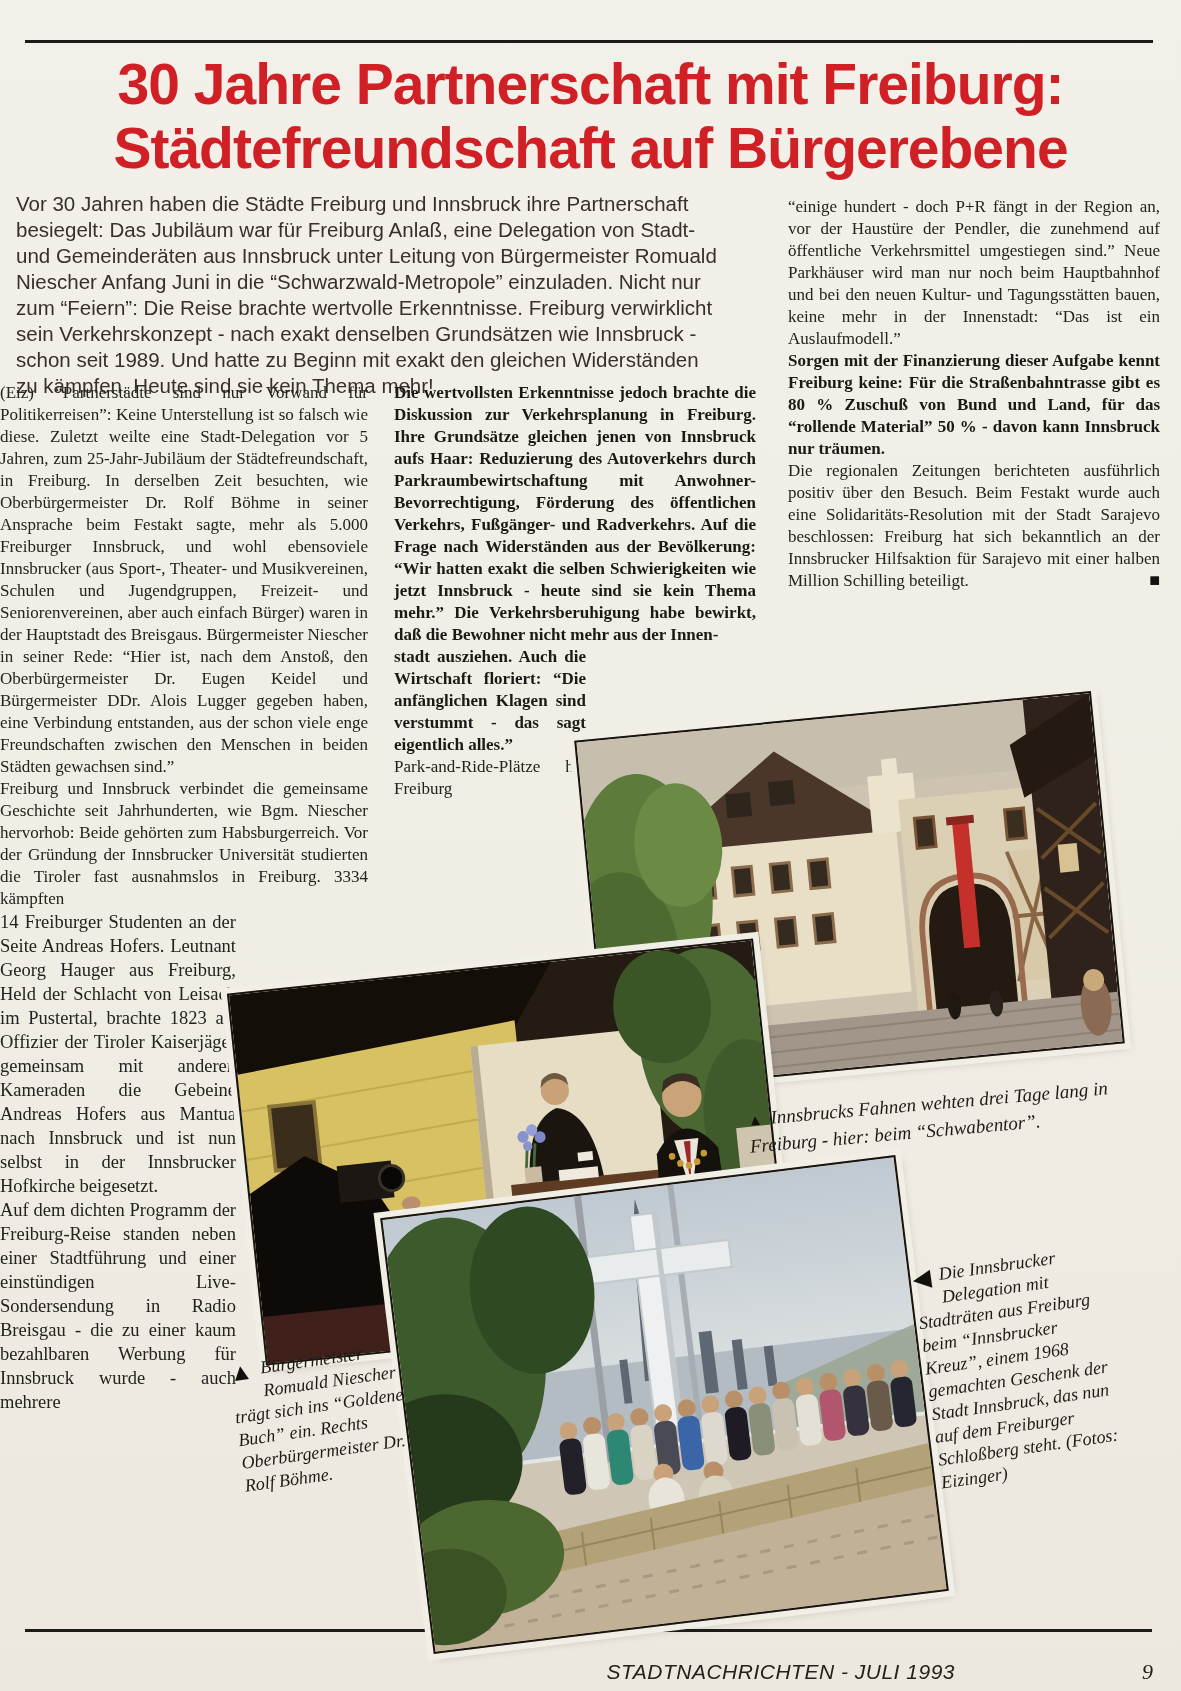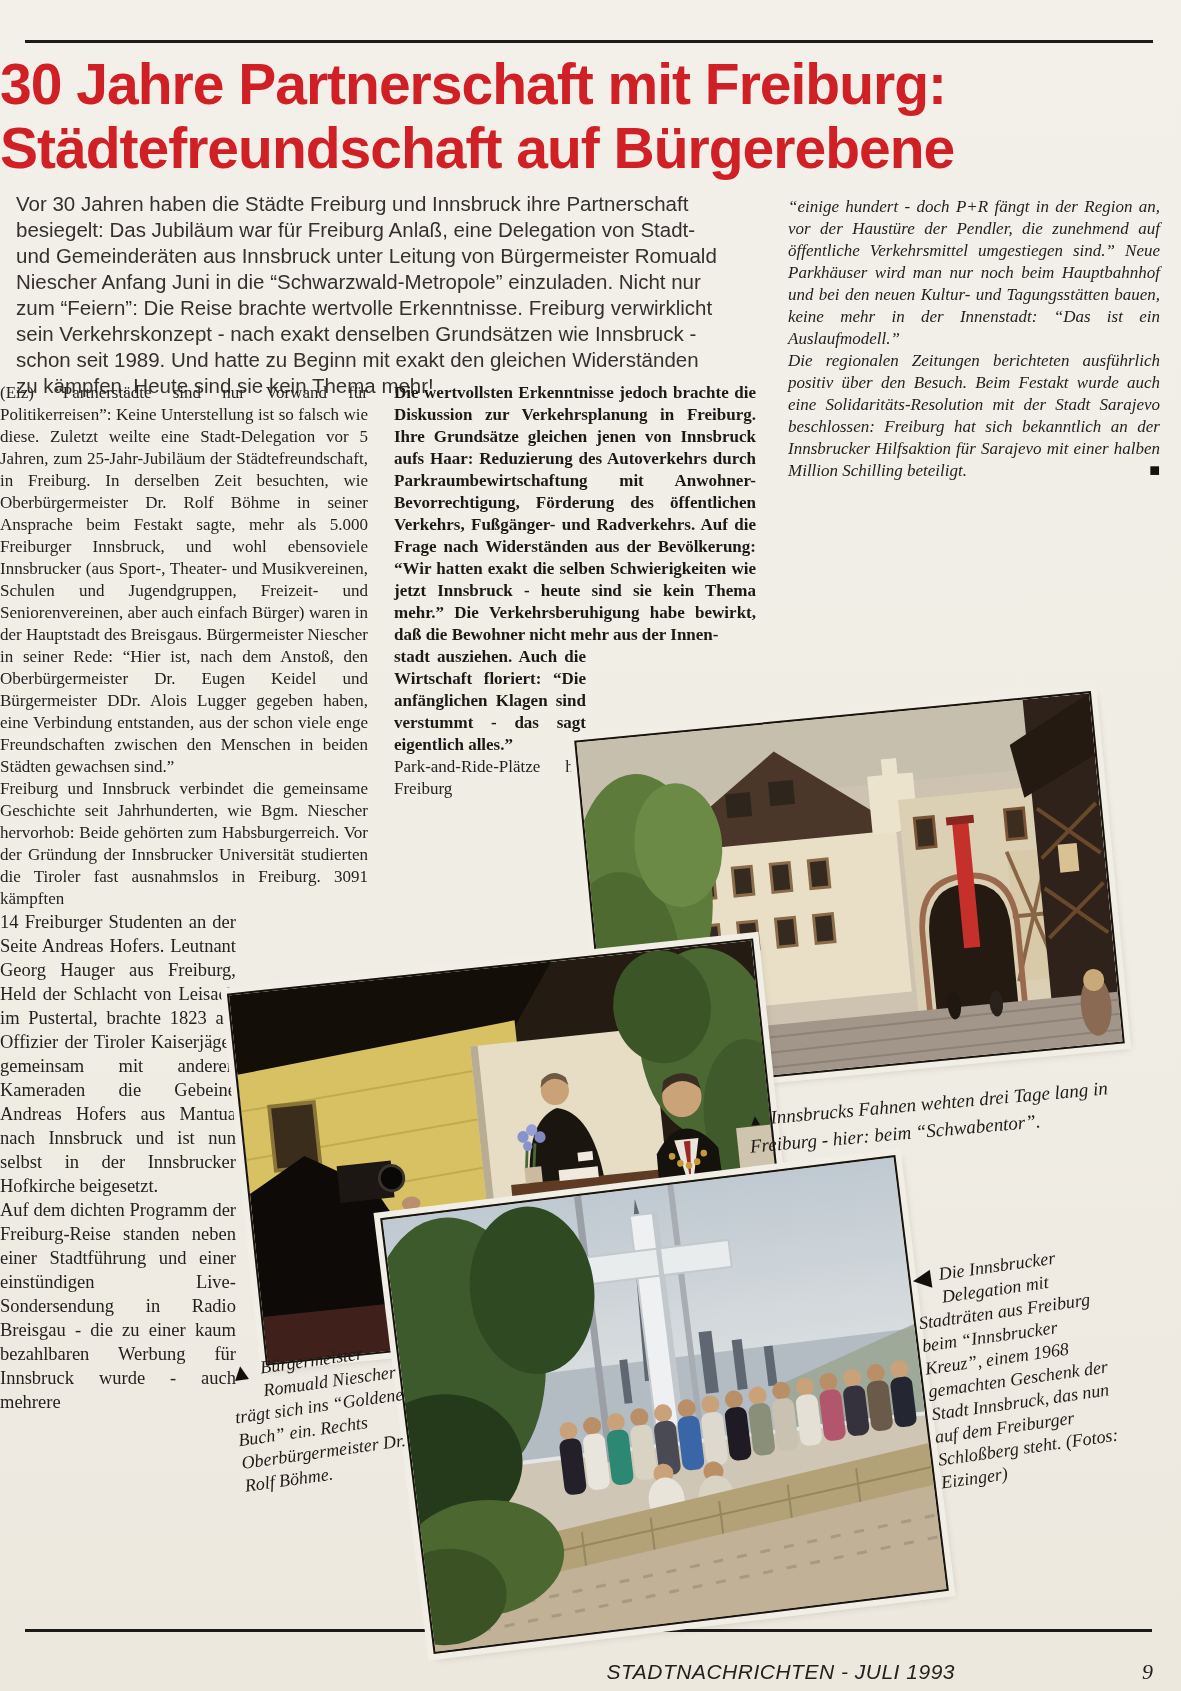--- a/index.html
+++ b/index.html
@@ -7,36 +7,36 @@
   .page {
     position:relative; width:1181px; height:1691px; margin:0 auto;
     background:linear-gradient(180deg,#f3f0e9 0%,#f0ede5 55%,#ece8de 100%);
     overflow:hidden;
     font-family:"Liberation Serif", serif;
     color:#242220;
   }
   .top-rule { position:absolute; left:25px; top:40px; width:1128px; height:3px; background:#1d1b18; }
   .headline {
     position:absolute; left:0; top:52px; width:1181px; margin:0;
-    font-family:"Liberation Sans", sans-serif;
+    text-align:center; font-family:"Liberation Sans", sans-serif;
     font-weight:700; font-size:57px; line-height:1.13; letter-spacing:-1px;
     color:#d02026;
   }
   .headline span { display:block; }
   .intro {
     position:absolute; left:16px; top:191px; width:708px; margin:0;
     text-align:left; font-family:"Liberation Sans", sans-serif;
     font-size:20.5px; line-height:26px; color:#35302c;
   }
   .col { position:absolute; text-align:justify; font-size:17px; line-height:22px; }
   .col p { margin:0; }
   .col .bold { font-weight:700; color:#1b1916; }
   .col1 { left:0;  top:382px; width:368px; height:1230px; }
   .col2 { left:394px; top:382px; width:362px; height:620px; }
-  .col3 { left:788px; top:196px; width:372px; height:480px;font-style:italic; }
+  .col3 { left:788px; top:196px; width:372px; height:480px; }
   .col1 .p-narrow, .col1 .p-narrow + p { font-size:18.5px; line-height:24px; }
   .cut1 { float:right; width:132px; height:660px; }
   .cut2 { float:right; width:170px; height:430px; }
   .lastp { position:relative; }
   .end-mark { position:absolute; right:0; bottom:1px; font-size:18px; color:#15130f; }
 
   .photo {
     position:absolute; overflow:hidden; background:#cfc6b5;
     border:2px solid #17130e;
     box-shadow:0 0 0 6px #f1eee6, 3px 4px 8px rgba(60,50,40,.28);
@@ -79,33 +79,34 @@
 
   <h1 class="headline">
     <span>30 Jahre Partnerschaft mit Freiburg:</span>
     <span>Städtefreundschaft auf Bürgerebene</span>
   </h1>
 
   <p class="intro">Vor 30 Jahren haben die Städte Freiburg und Innsbruck ihre Partnerschaft besiegelt: Das Jubiläum war für Freiburg Anlaß, eine Delegation von Stadt- und Gemeinderäten aus Innsbruck unter Leitung von Bürgermeister Romuald Niescher Anfang Juni in die “Schwarzwald-Metropole” einzuladen. Nicht nur zum “Feiern”: Die Reise brachte wertvolle Erkenntnisse. Freiburg verwirklicht sein Verkehrskonzept - nach exakt denselben Grundsätzen wie Innsbruck - schon seit 1989. Und hatte zu Beginn mit exakt den gleichen Widerständen zu kämpfen. Heute sind sie kein Thema mehr!</p>
 
   <div class="col col1">
     <p>(Eiz) “Partnerstädte sind nur Vorwand für Politikerreisen”: Keine Unterstellung ist so falsch wie diese. Zuletzt weilte eine Stadt-Delegation vor 5 Jahren, zum 25-Jahr-Jubiläum der Städtefreundschaft, in Freiburg. In derselben Zeit besuchten, wie Oberbürgermeister Dr. Rolf Böhme in seiner Ansprache beim Festakt sagte, mehr als 5.000 Freiburger Innsbruck, und wohl ebensoviele Innsbrucker (aus Sport-, Theater- und Musikvereinen, Schulen und Jugendgruppen, Freizeit- und Seniorenvereinen, aber auch einfach Bürger) waren in der Hauptstadt des Breisgaus. Bürgermeister Niescher in seiner Rede: “Hier ist, nach dem Anstoß, den Oberbürgermeister Dr. Eugen Keidel und Bürgermeister DDr. Alois Lugger gegeben haben, eine Verbindung entstanden, aus der schon viele enge Freundschaften zwischen den Menschen in beiden Städten gewachsen sind.”</p>
-    <p>Freiburg und Innsbruck verbindet die gemeinsame Geschichte seit Jahrhunderten, wie Bgm. Niescher hervorhob: Beide gehörten zum Habsburgerreich. Vor der Gründung der Innsbrucker Universität studierten die Tiroler fast ausnahmslos in Freiburg. 3091 kämpften</p>
+    <p>Freiburg und Innsbruck verbindet die gemeinsame Geschichte seit Jahrhunderten, wie Bgm. Niescher hervorhob: Beide gehörten zum Habsburgerreich. Vor der Gründung der Innsbrucker Universität studierten die Tiroler fast ausnahmslos in Freiburg. 3334 kämpften</p>
     <p class="p-narrow"><span class="cut1"></span><span>14 Freiburger Studenten an der Seite Andreas Hofers. Leutnant Georg Hauger aus Freiburg, Held der Schlacht von Leisach im Pustertal, brachte 1823 als Offizier der Tiroler Kaiserjäger gemeinsam mit anderen Kameraden die Gebeine Andreas Hofers aus Mantua nach Innsbruck und ist nun selbst in der Innsbrucker Hofkirche beigesetzt.</span></p>
     <p>Auf dem dichten Programm der Freiburg-Reise standen neben einer Stadtführung und einer einstündigen Live-Sondersendung in Radio Breisgau - die zu einer kaum bezahlbaren Werbung für Innsbruck wurde - auch mehrere</p>
   </div>
 
   <div class="col col2">
     <p class="bold">Die wertvollsten Erkenntnisse jedoch brachte die Diskussion zur Verkehrsplanung in Freiburg. Ihre Grundsätze gleichen jenen von Innsbruck aufs Haar: Reduzierung des Autoverkehrs durch Parkraumbewirtschaftung mit Anwohner-Bevorrechtigung, Förderung des öffentlichen Verkehrs, Fußgänger- und Radverkehrs. Auf die Frage nach Widerständen aus der Bevölkerung: “Wir hatten exakt die selben Schwierigkeiten wie jetzt Innsbruck - heute sind sie kein Thema mehr.” Die Verkehrsberuhigung habe bewirkt, daß die Bewohner nicht mehr aus der Innen-</p>
     <p class="bold"><span class="cut2"></span><span>stadt ausziehen. Auch die Wirtschaft floriert: “Die anfänglichen Klagen sind verstummt - das sagt eigentlich alles.”</span></p>
     <p>Park-and-Ride-Plätze hat Freiburg</p>
   </div>
 
   <div class="col col3">
     <p>“einige hundert - doch P+R fängt in der Region an, vor der Haustüre der Pendler, die zunehmend auf öffentliche Verkehrsmittel umgestiegen sind.” Neue Parkhäuser wird man nur noch beim Hauptbahnhof und bei den neuen Kultur- und Tagungsstätten bauen, keine mehr in der Innenstadt: “Das ist ein Auslaufmodell.”</p>
+    <p class="bold">Sorgen mit der Finanzierung dieser Aufgabe kennt Freiburg keine: Für die Straßenbahntrasse gibt es 80 % Zuschuß von Bund und Land, für das “rollende Material” 50 % - davon kann Innsbruck nur träumen.</p>
     <p class="lastp"><span>Die regionalen Zeitungen berichteten ausführlich positiv über den Besuch. Beim Festakt wurde auch eine Solidaritäts-Resolution mit der Stadt Sarajevo beschlossen: Freiburg hat sich bekanntlich an der Innsbrucker Hilfsaktion für Sarajevo mit einer halben Million Schilling beteiligt.</span><span class="end-mark">■</span></p>
   </div>
 
   <div class="photo photo-a" role="img" aria-label="Altstadtgasse in Freiburg mit dem Schwabentor, rote Fahne im Torbogen">
     <svg viewBox="0 0 540 350" preserveAspectRatio="none">
       <rect width="540" height="350" fill="#cdc3b0"></rect>
       <rect width="540" height="70" fill="#c6bfae"></rect>
       <polygon points="70,120 205,28 335,120" fill="#4a372a"></polygon>
       <rect x="85" y="118" width="240" height="162" fill="#e9dfc7"></rect>
       <rect x="150" y="66" width="26" height="24" fill="#2e251c"></rect>

